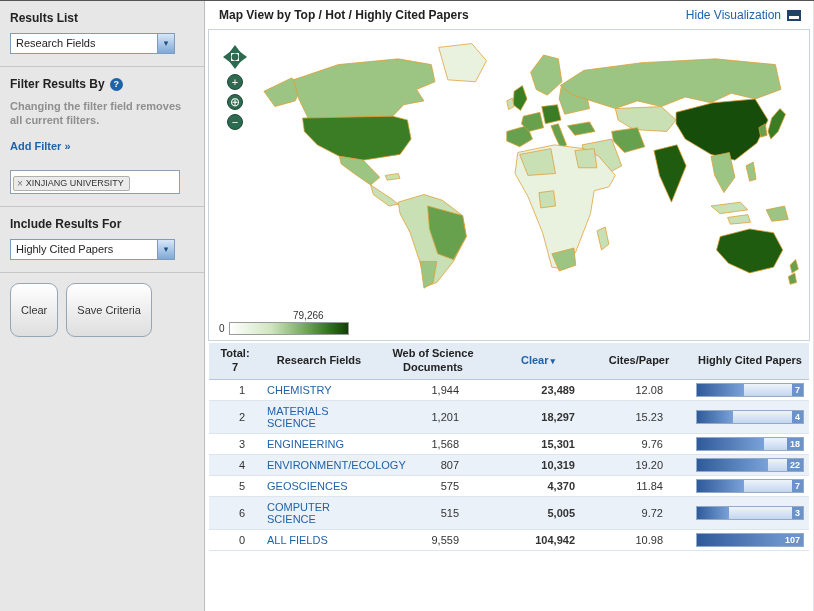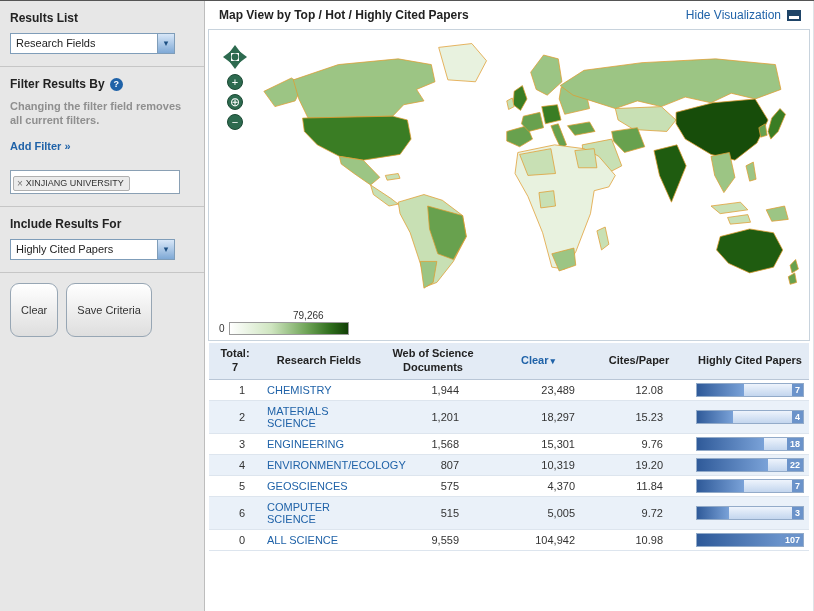--- a/index.html
+++ b/index.html
@@ -52,21 +52,21 @@
   .th-total { text-align:left; padding-left:10px; }
   .th-field { text-align:left; }
   .cites-link { color:#1f62a8; text-decoration:none; cursor:pointer; }
   .sort-icon { color:#1f62a8; font-size:9px; margin-left:2px; }
   .report-table td { font-size:11px; color:#333; padding:4px 6px; border-bottom:1px solid #dde5ee; vertical-align:middle; }
   tr.alt td { background:#eaf1f9; }
   td.rank { text-align:right; padding-right:16px; }
   td.field a { color:#1f62a8; text-decoration:none; cursor:pointer; }
   td.num { text-align:right; }
   td.docs { padding-right:30px; }
-  td.cites { padding-right:12px; }
+  td.cites { padding-right:12px;font-weight:bold; }
   td.cpp { padding-right:28px; }
   td.hcp-cell { padding:3px 5px; }
   .bar-track { position:relative; height:14px; background:linear-gradient(#eef4fc,#c3d6ee); border:1px solid #93abc9; overflow:hidden; }
   .bar-fill { position:absolute; left:0; top:0; bottom:0; background:linear-gradient(90deg,#2f5a99,#7aa2d8); }
   .bar-num { position:absolute; right:0; top:0; bottom:0; display:flex; align-items:center; padding:0 3px; background:#6b93ca; color:#fff; font-size:9px; font-weight:bold; }
   .bottom-strip { flex:1; background:#dfe3e7; }
 </style>
 </head>
 <body>
 
@@ -288,21 +288,21 @@
             <td class="num cpp">9.72</td>
             <td class="hcp-cell">
               <div class="bar-track">
                   <div class="bar-fill" style="width: 30%;"></div>
                   <span class="bar-num">3</span>
                 </div>
             </td>
           </tr>
           <tr>
             <td class="rank">0</td>
-            <td class="field"><a>ALL SCIENCE</a></td>
+            <td class="field"><a>ALL FIELDS</a></td>
             <td class="num docs">9,559</td>
             <td class="num cites">104,942</td>
             <td class="num cpp">10.98</td>
             <td class="hcp-cell">
               <div class="bar-track">
                   <div class="bar-fill" style="width: 100%;"></div>
                   <span class="bar-num">107</span>
                 </div>
             </td>
           </tr>

